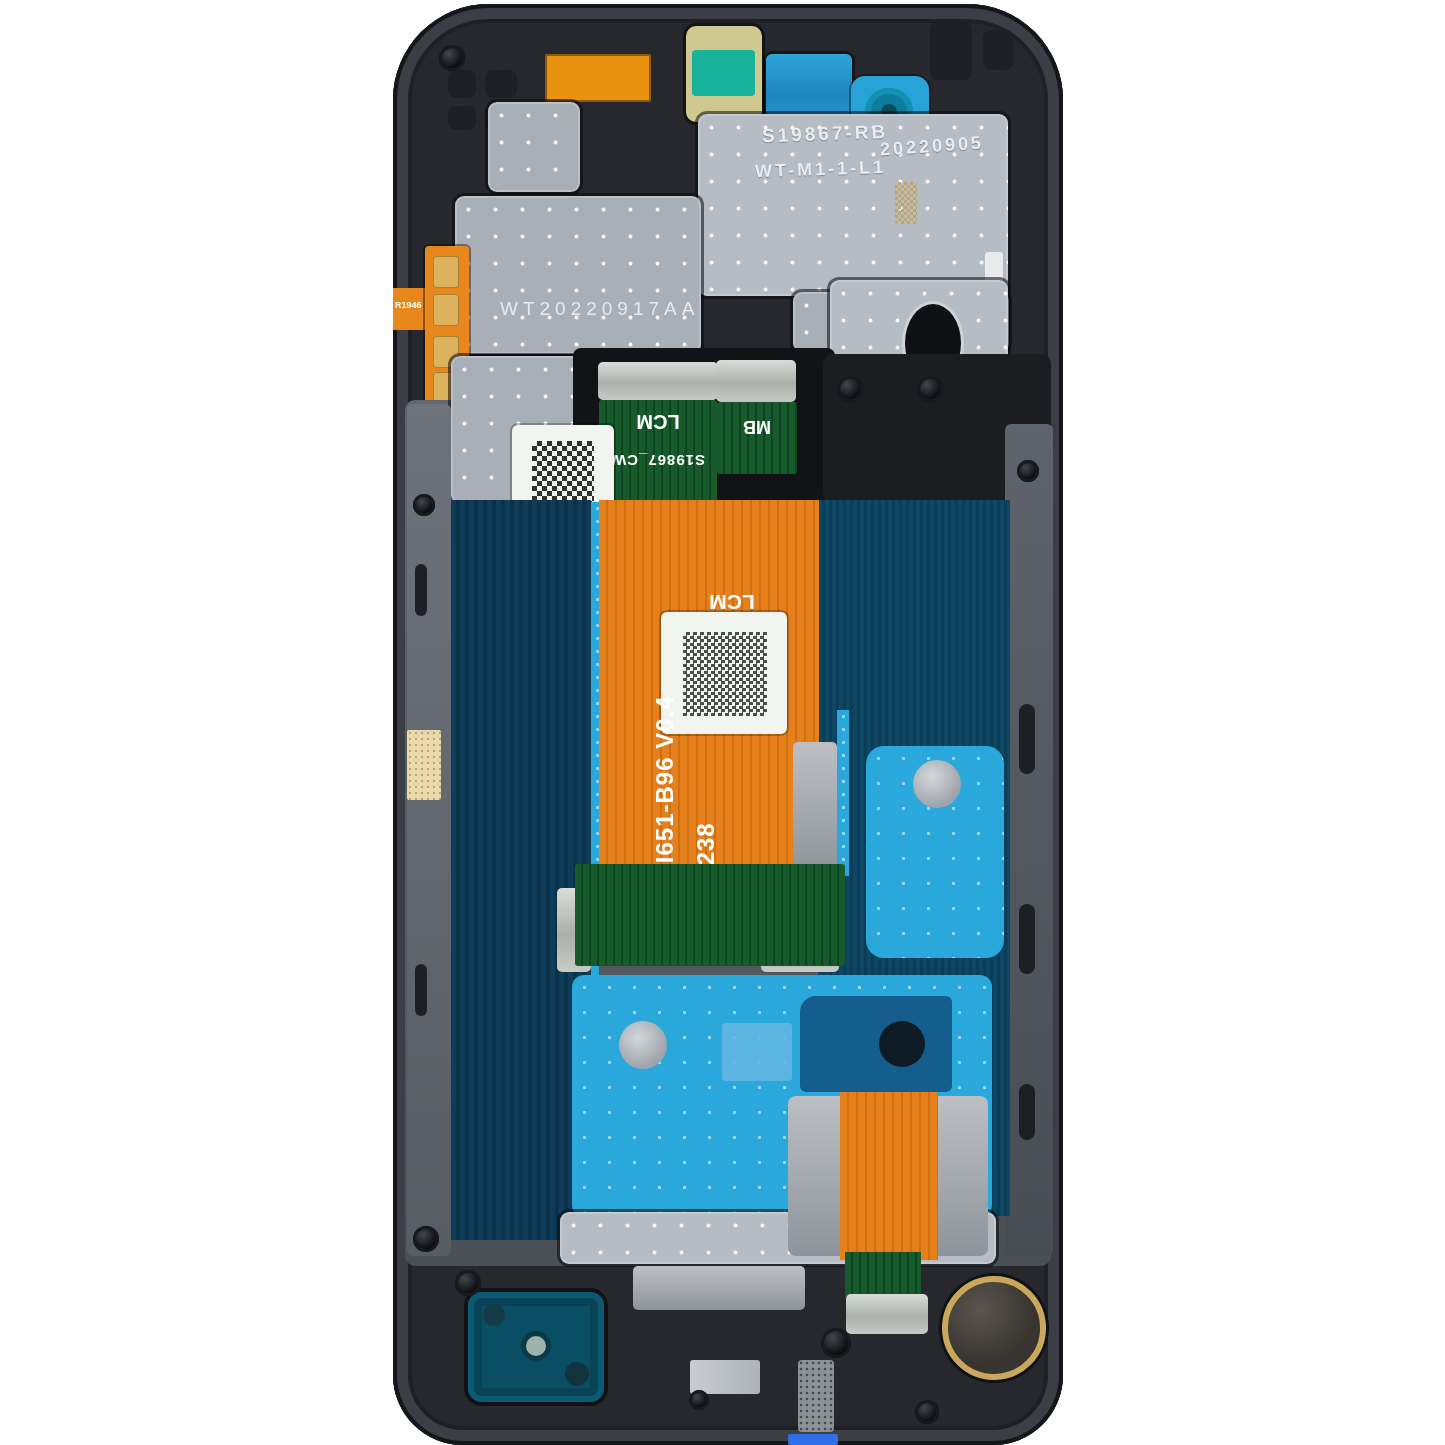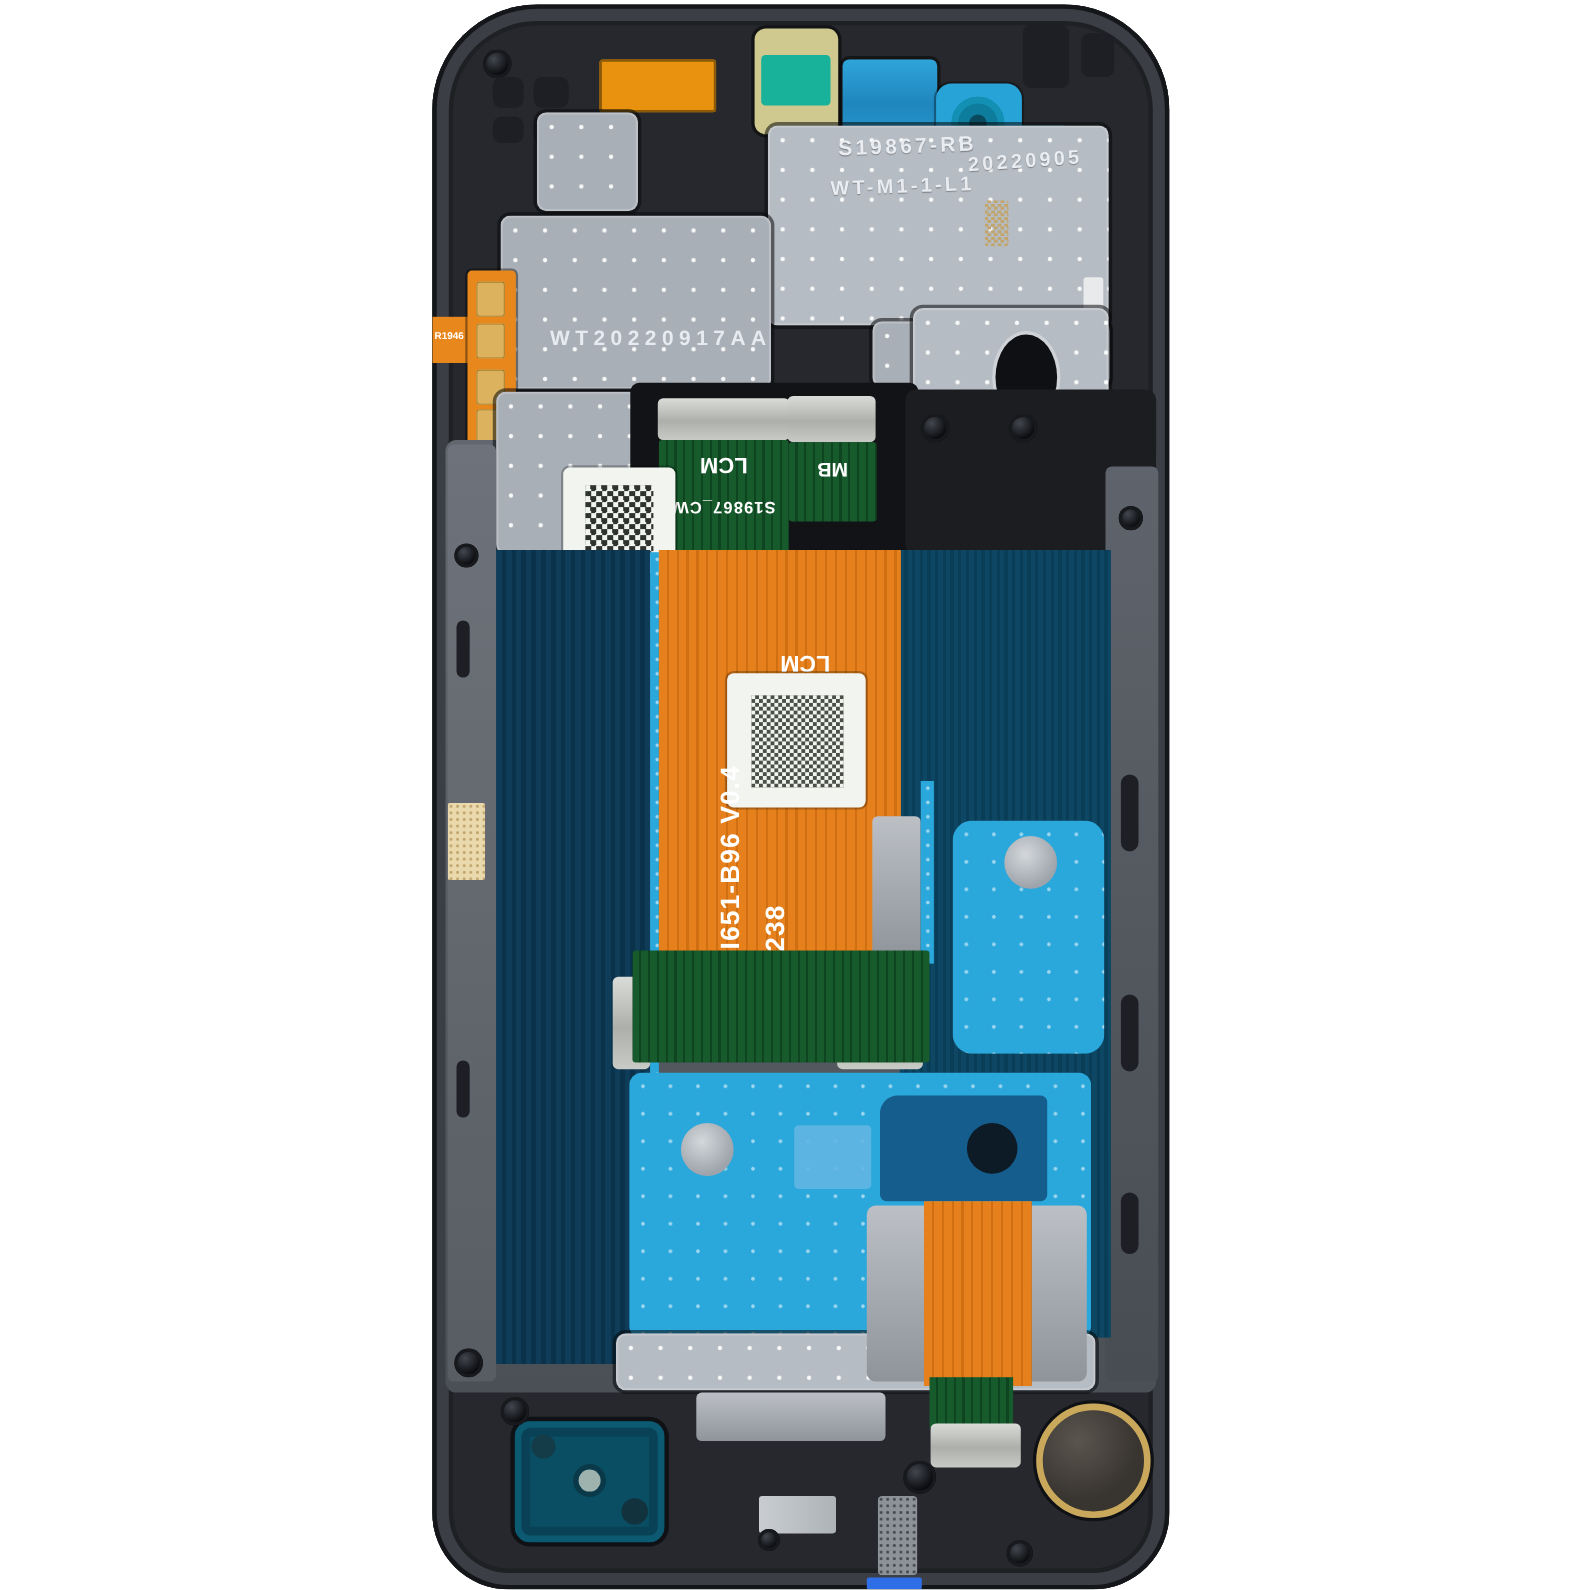--- a/index.html
+++ b/index.html
@@ -28,21 +28,21 @@
         box-shadow:inset 0 0 0 3px #17191d;}
   .slot{background:#1d1f24;border-radius:8px;}
   .dm{background:repeating-conic-gradient(#2f332e 0% 25%,rgba(0,0,0,0) 0% 50%) 0 0/10px 10px;}
   .dm-fine{background:repeating-conic-gradient(#4a4f48 0% 25%,rgba(0,0,0,0) 0% 50%) 0 0/7px 7px;}
   .dm-gold{background:repeating-conic-gradient(#c2a56a 0% 25%,rgba(0,0,0,0) 0% 50%) 0 0/6px 6px;border-radius:3px;}
   .label-white{background:#f2f4f0;border-radius:6px;box-shadow:0 0 0 2px rgba(0,0,0,.25);}
   .vtext{transform:rotate(-90deg);transform-origin:center;white-space:nowrap;font-weight:bold;
          color:#fff;text-align:center;}
   .flip{transform:rotate(180deg);}
   .ptext{color:#e9edf2;letter-spacing:3px;font-weight:bold;text-shadow:0 1px 1px rgba(0,0,0,.3);}
-  .etext{color:rgba(238,244,250,.88);letter-spacing:5px;font-weight:bold;}
+  .etext{color:rgba(238,244,250,.88);letter-spacing:5px;}
   .tail-text{width:100%;text-align:center;color:#fff;font-weight:bold;}
   .pad-gold{background:#dcb25e;border-radius:3px;box-shadow:inset 0 0 0 1px #a77f33;}
 </style>
 </head>
 <body>
 
 <div class="canvas">
   <div class="abs phone">
 
     <div class="abs" style="left:46px;top:41px;width:26px;height:26px;"></div>

